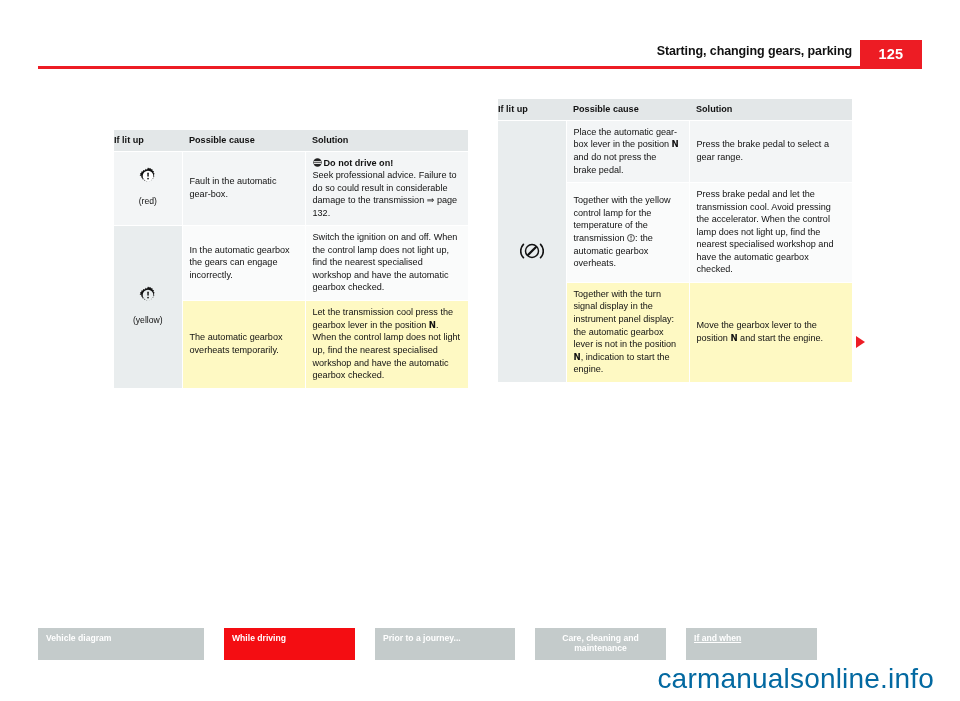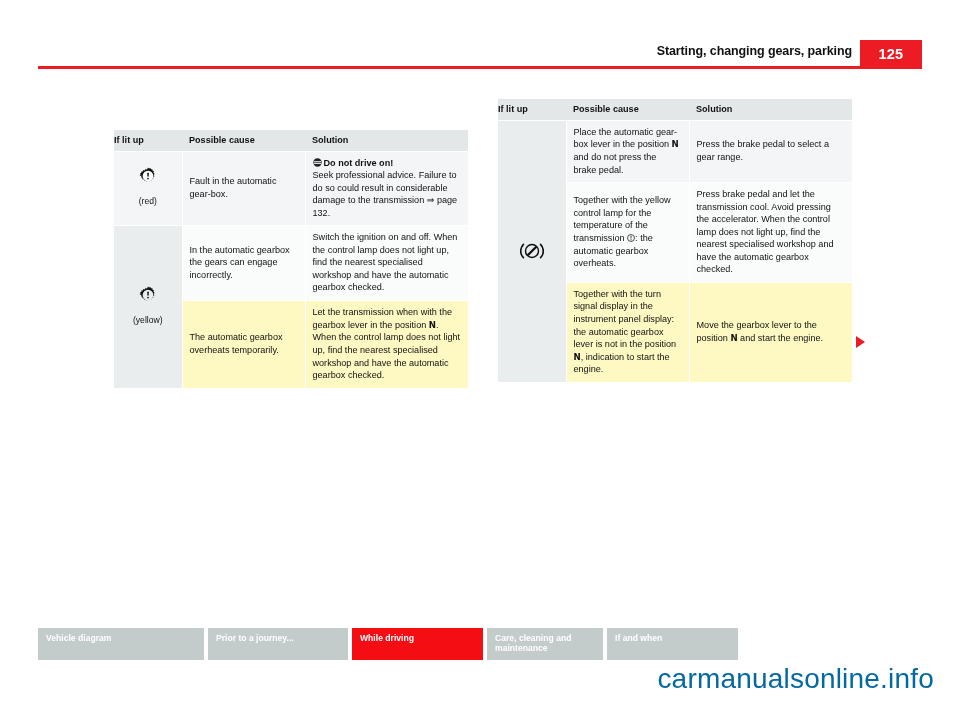--- a/index.html
+++ b/index.html
@@ -119,35 +119,35 @@
     position:absolute; left:856px; top:336px;
     width:0;height:0;
     border-left:9px solid #ed1c24;
     border-top:6px solid transparent;
     border-bottom:6px solid transparent;
   }
 
   
   #footer-nav {
     position:absolute; left:38px; top:628px; width:884px; height:32px;
-    display:flex; gap:4px;
+    display:flex; gap:20px;
   }
   .nav-item {
     background:#c4cbcb;
     color:#ffffff;
     font-size:8.6px;
     font-weight:bold;
     padding:5px 8px 0 8px;
     line-height:1.22;
   }
   .nav-item.n0 { width:166px; }
   .nav-item.n1 { width:140px; }
   .nav-item.n2 { width:131px; background:#f40d12; }
-  .nav-item.n3 { width:116px; }
-  .nav-item.n4 { width:131px; }
+  .nav-item.n3 { width:131px;text-align:center; }
+  .nav-item.n4 { width:131px;text-decoration:underline; }
   .nav-item.n5 { flex:1; }
 
   
   #watermark {
     position:absolute; right:26px; bottom:6px;
     font-size:28px; color:#0369a1;
     font-family:"Liberation Sans", sans-serif;
     letter-spacing:0.2px;
   }
 </style>
@@ -218,21 +218,21 @@
           </svg>
         </span>
         <span class="lit-label">(yellow)</span>
       </td>
       <td class="bg-c sep-right">In the automatic gearbox the gears can engage incorrectly.</td>
       <td class="bg-c">Switch the ignition on and off. When the control lamp does not light up, find the nearest specialised workshop and have the automatic gearbox checked.</td>
     </tr>
 
     <tr>
       <td class="bg-d sep-right">The automatic gearbox overheats temporarily.</td>
-      <td class="bg-d"><span>Let the transmission when with the gearbox lever in the position </span><span class="gearpos">N</span><span>. When the control lamp does not light up, find the nearest specialised workshop and have the automatic gearbox checked.</span></td>
+      <td class="bg-d"><span>Let the transmission cool press the gearbox lever in the position </span><span class="gearpos">N</span><span>. When the control lamp does not light up, find the nearest specialised workshop and have the automatic gearbox checked.</span></td>
     </tr>
   </tbody>
 </table>
 
 <table class="lamp-table" id="table-right">
   <colgroup>
       <col style="width:68px">
       <col style="width:123px">
       <col style="width:163px">
     </colgroup>
@@ -270,19 +270,19 @@
       <td class="bg-d sep-right"><span>Together with the turn signal display in the instrument panel display: the automatic gearbox lever is not in the position </span><span class="gearpos">N</span><span>, indication to start the engine.</span></td>
       <td class="bg-d"><span>Move the gearbox lever to the position </span><span class="gearpos">N</span><span> and start the engine.</span></td>
     </tr>
   </tbody>
 </table>
 
 <div id="continuation-arrow"></div>
 
 <div id="footer-nav">
   <div class="nav-item n0">Vehicle diagram</div>
+  <div class="nav-item n2">While driving</div>
   <div class="nav-item n1">Prior to a journey...</div>
-  <div class="nav-item n2">While driving</div>
   <div class="nav-item n3">Care, cleaning and maintenance</div>
   <div class="nav-item n4">If and when</div>
 </div>
 
 <div id="watermark">carmanualsonline.info</div>
 
 </body></html>

